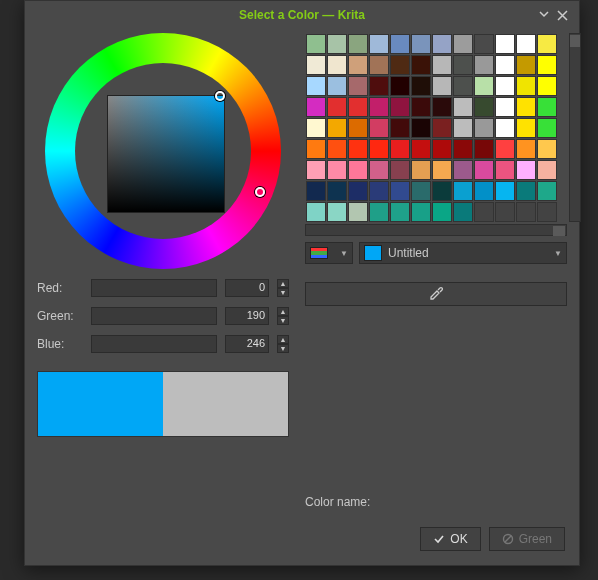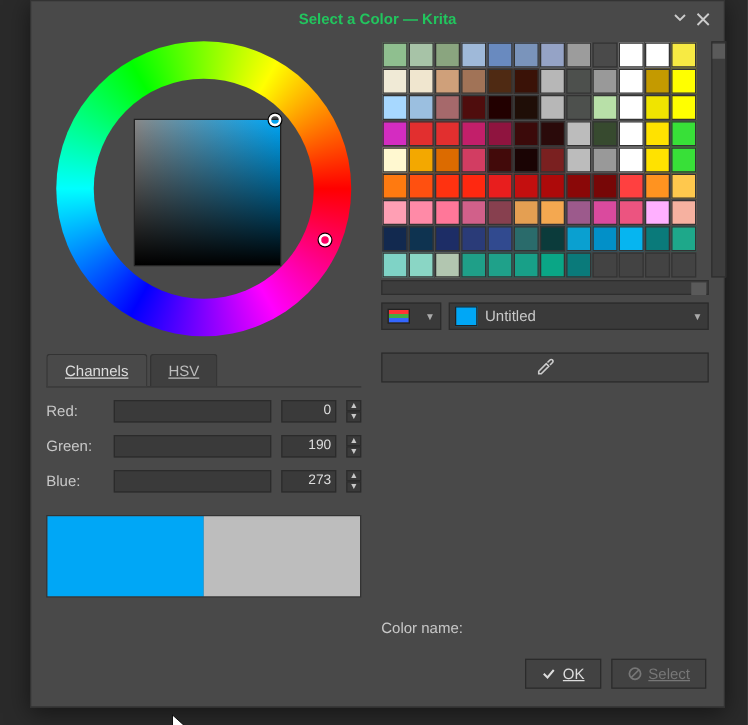--- a/index.html
+++ b/index.html
@@ -18,21 +18,21 @@
     background: #494949;
     border: 1px solid #333;
     box-shadow: 0 4px 18px rgba(0,0,0,0.5);
     display: flex; flex-direction: column;
   }
   .titlebar {
     height: 28px;
     display: flex; align-items: center;
     padding: 0 8px;
   }
-  .title { flex: 1; text-align: center; font-size: 12px; font-weight: bold; color: #22c55e;}
+  .title { flex: 1; text-align: center; font-size: 12px; font-weight: bold; color: #84cc16;}
   .tbtn { width: 18px; height: 18px; display: flex; align-items: center; justify-content: center; cursor: pointer; color: #ccc; font-size: 13px; }
   .content { flex: 1; padding: 4px 12px 8px 12px; display: flex; gap: 16px; }
   .left { width: 252px; display: flex; flex-direction: column; }
   .right { flex: 1; display: flex; flex-direction: column; }
 
   .wheel-wrap { position: relative; width: 236px; height: 236px; margin: 0 auto; }
   .ring {
     width: 236px; height: 236px; border-radius: 50%;
     background: conic-gradient(from 90deg, red, magenta, blue, cyan, lime, yellow, red);
     position: relative;
@@ -91,21 +91,21 @@
 
   .eyedrop-row { margin-top:18px; display:flex;}
   .eyedrop-btn { flex:1; height:24px; background:#424242; border:1px solid #2b2b2b; display:flex; align-items:center; justify-content:center; cursor:pointer;}
 
   .namebox-row { margin-top:auto; display:flex; align-items:flex-end; gap:10px; padding-top:16px;}
   .namebox { flex:1; height:22px; background:#3a3a3a; border:1px solid #2b2b2b; text-align:right; padding:3px 8px; color:#ddd;}
 
   .footer { display:flex; justify-content:flex-end; gap:8px; padding:10px 14px 14px 0;}
   .btn { height:24px; padding:0 12px; background:#424242; border:1px solid #2b2b2b; display:flex; align-items:center; gap:5px; cursor:pointer; color:#ddd;}
   .btn.disabled { color:#777; }
-  .ul { text-decoration: underline; }
+  .ul { }
 
   svg { display:block; }
 </style>
 </head>
 <body>
 
 <div class="dialog">
   <div class="titlebar">
     <div style="width:36px"></div>
     <div class="title">Select a Color — Krita</div>
@@ -123,31 +123,20 @@
 
   <div class="content">
     <div class="left">
       <div class="wheel-wrap">
         <div class="ring"></div>
         <div class="svbox"></div>
         <div class="handle" style="left:170px; top:58px;"></div>
         <div class="handle" style="left:210px; top:154px;"></div>
       </div>
 
-      <div style="position:relative;">
-        <div class="tabs">
-          <div class="tab active"><span class="ul">Channels</span></div>
-          <div class="tab"><span class="ul">HSV</span></div>
-        </div>
-        <span class="cursor-arrow">
-          <svg width="14" height="18" viewBox="0 0 14 18">
-              <path d="M1 1 L1 14 L4 11 L7 17 L9 16 L6 10 L11 10 Z" fill="#fff" stroke="#000" stroke-width="0.7"></path>
-            </svg>
-        </span>
-      </div>
 
       <div class="chanrow">
         <label>Red:</label>
         <div class="slider"></div>
         <div class="numbox">0</div>
         <div class="spin">
             <span>▲</span>
             <span>▼</span>
           </div>
       </div>
@@ -156,21 +145,21 @@
         <div class="slider"></div>
         <div class="numbox">190</div>
         <div class="spin">
             <span>▲</span>
             <span>▼</span>
           </div>
       </div>
       <div class="chanrow">
         <label>Blue:</label>
         <div class="slider"></div>
-        <div class="numbox">273</div>
+        <div class="numbox">246</div>
         <div class="spin">
             <span>▲</span>
             <span>▼</span>
           </div>
       </div>
 
       <div class="swatches">
         <div id="sw-cur" style="background: rgb(0, 167, 246);"></div>
         <div id="sw-prev" style="background: rgb(189, 189, 189);"></div>
       </div>
@@ -345,16 +334,16 @@
       <svg width="12" height="12" viewBox="0 0 12 12">
           <path d="M2 6 L5 9 L10 3" stroke="#ddd" stroke-width="1.6" fill="none"></path>
         </svg>
       <span><span class="ul">OK</span></span>
     </div>
     <div class="btn disabled">
       <svg width="12" height="12" viewBox="0 0 12 12">
           <circle cx="6" cy="6" r="4.5" stroke="#777" stroke-width="1.4" fill="none"></circle>
           <path d="M3 9 L9 3" stroke="#777" stroke-width="1.4"></path>
         </svg>
-      <span><span class="ul">Select</span></span>
+      <span><span class="ul">Green</span></span>
     </div>
   </div>
 </div>
 
 </body></html>

